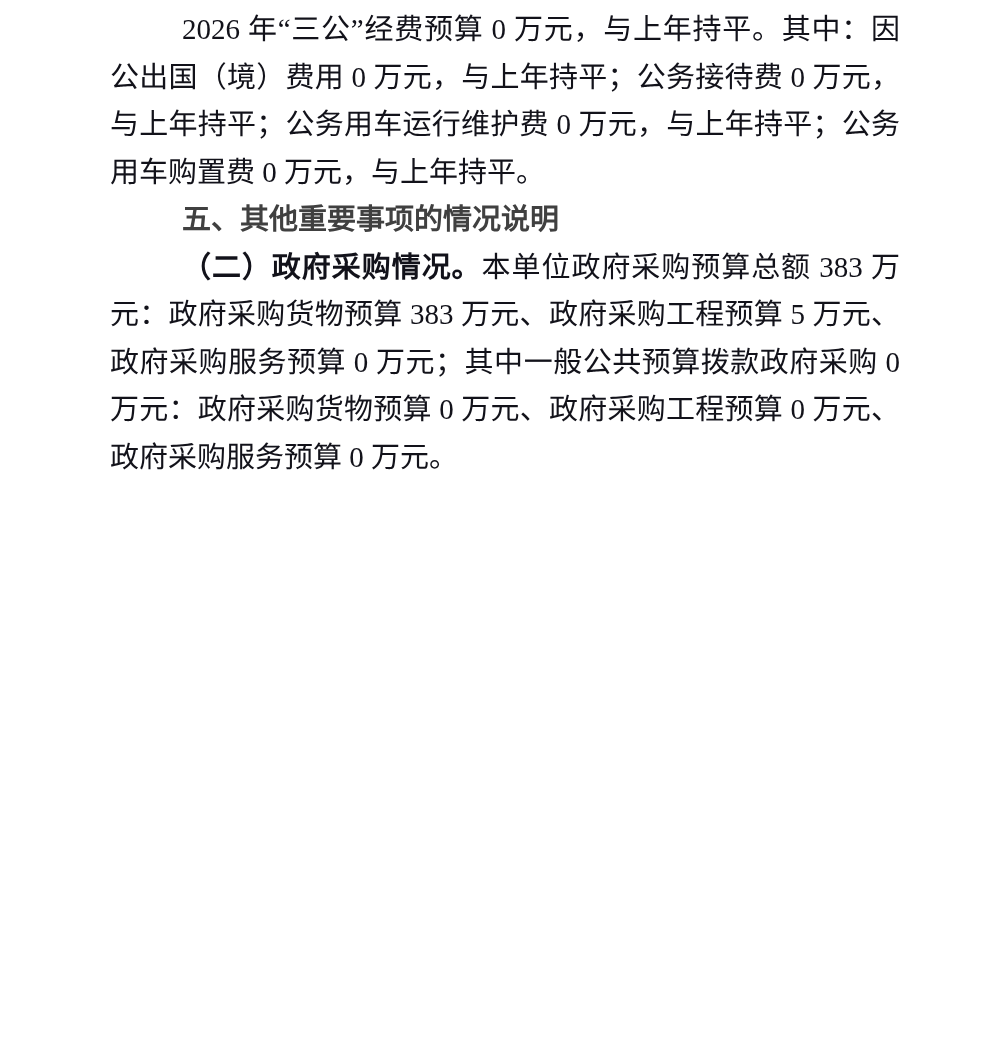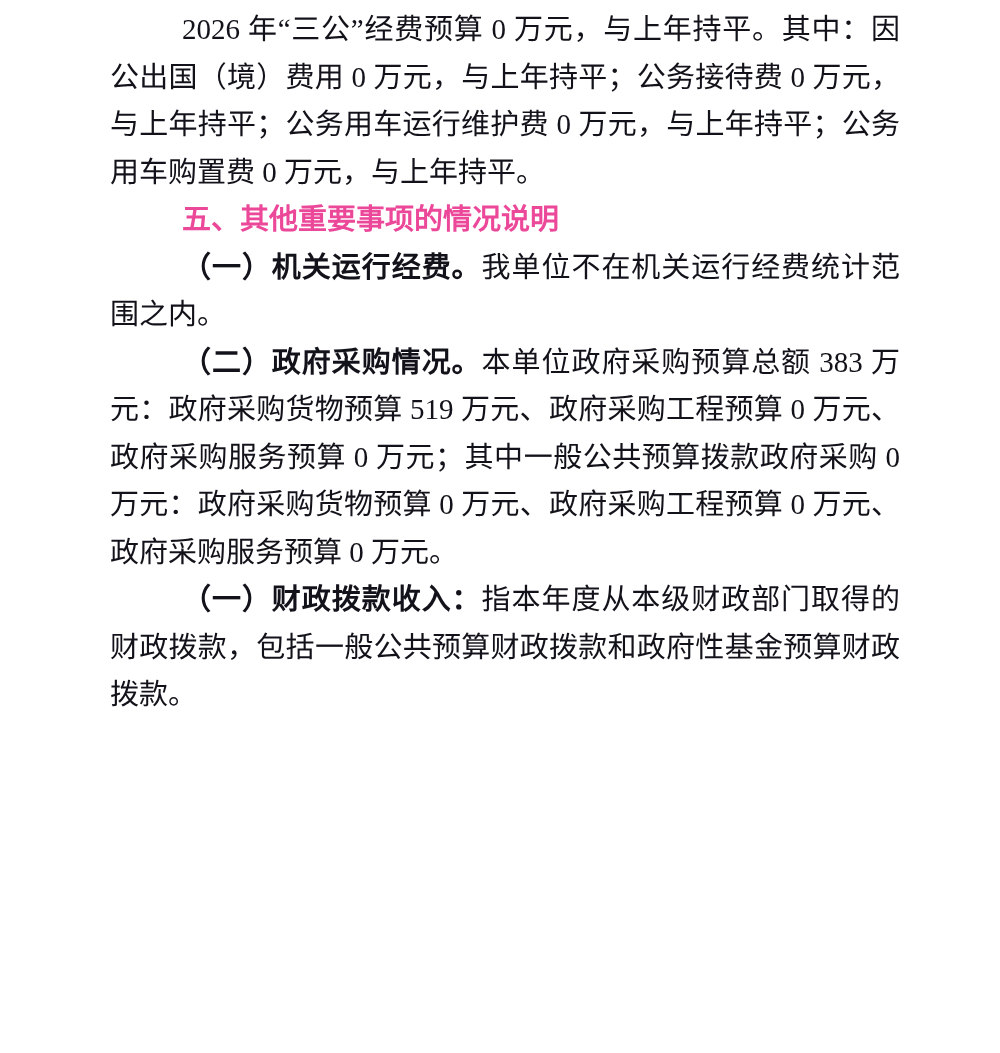--- a/index.html
+++ b/index.html
@@ -26,42 +26,40 @@
   }
   .doc p {
     margin: 0;
     text-indent: 72px;
   }
   .section-heading {
     margin: 0;
     text-indent: 72px;
     font-family: "Liberation Sans", "DejaVu Sans", sans-serif;
     font-weight: 700;
-    color: #ec4899;
+    color: #404040;
     font-size: 29px;
     line-height: 47.5px;
     text-align: left;
   }
   .lead {
     font-weight: 700;
   }
 </style>
 </head>
 <body>
 
 <div class="page">
   <div class="doc">
 
     <p><span>2026 年“三公”经费预算 0 万元，与上年持平。其中：因公出国（境）费用 0 万元，与上年持平；公务接待费 0 万元，与上年持平；公务用车运行维护费 0 万元，与上年持平；公务用车购置费 0 万元，与上年持平。</span></p>
 
     <h2 class="section-heading"><span>五、其他重要事项的情况说明</span></h2>
 
-    <p><span class="lead">（一）机关运行经费。</span><span>我单位不在机关运行经费统计范围之内。</span></p>
 
-    <p><span class="lead">（二）政府采购情况。</span><span>本单位政府采购预算总额 383 万元：政府采购货物预算 519 万元、政府采购工程预算 0 万元、政府采购服务预算 0 万元；其中一般公共预算拨款政府采购 0 万元：政府采购货物预算 0 万元、政府采购工程预算 0 万元、政府采购服务预算 0 万元。</span></p>
+    <p><span class="lead">（二）政府采购情况。</span><span>本单位政府采购预算总额 383 万元：政府采购货物预算 383 万元、政府采购工程预算 5 万元、政府采购服务预算 0 万元；其中一般公共预算拨款政府采购 0 万元：政府采购货物预算 0 万元、政府采购工程预算 0 万元、政府采购服务预算 0 万元。</span></p>
 
 
 
 
-    <p><span class="lead">（一）财政拨款收入：</span><span>指本年度从本级财政部门取得的财政拨款，包括一般公共预算财政拨款和政府性基金预算财政拨款。</span></p>
 
   </div>
 </div>
 
 </body></html>

